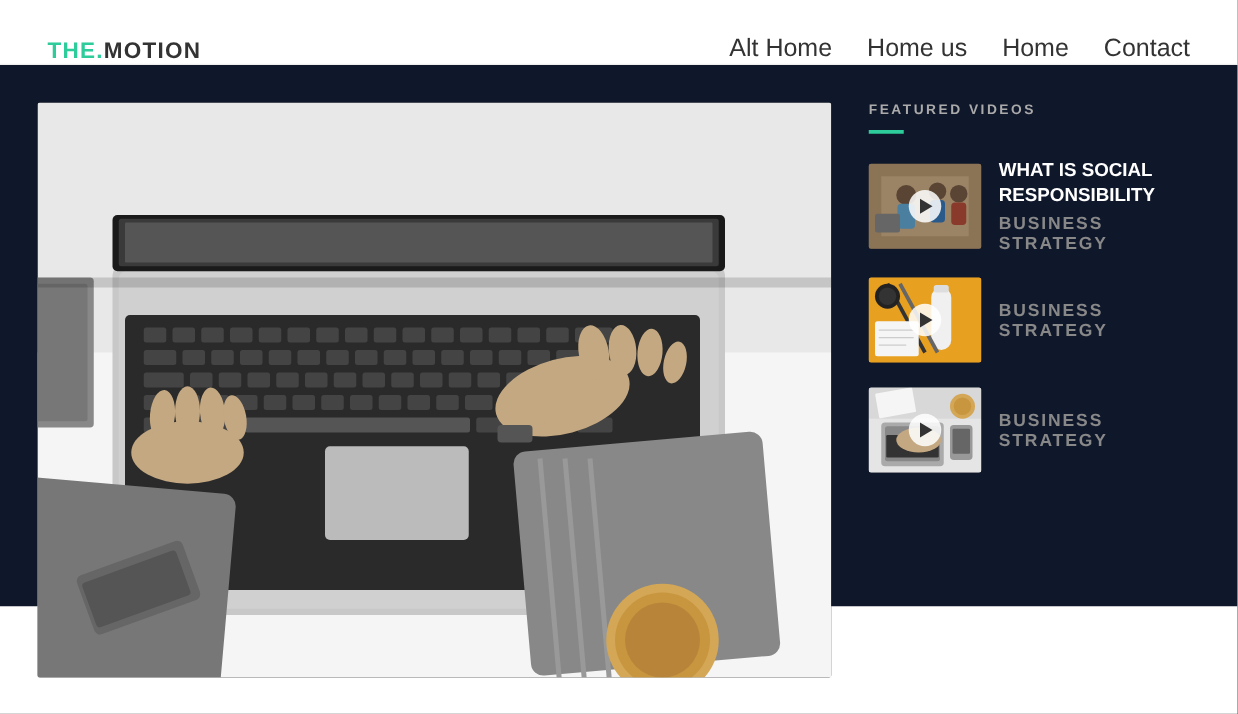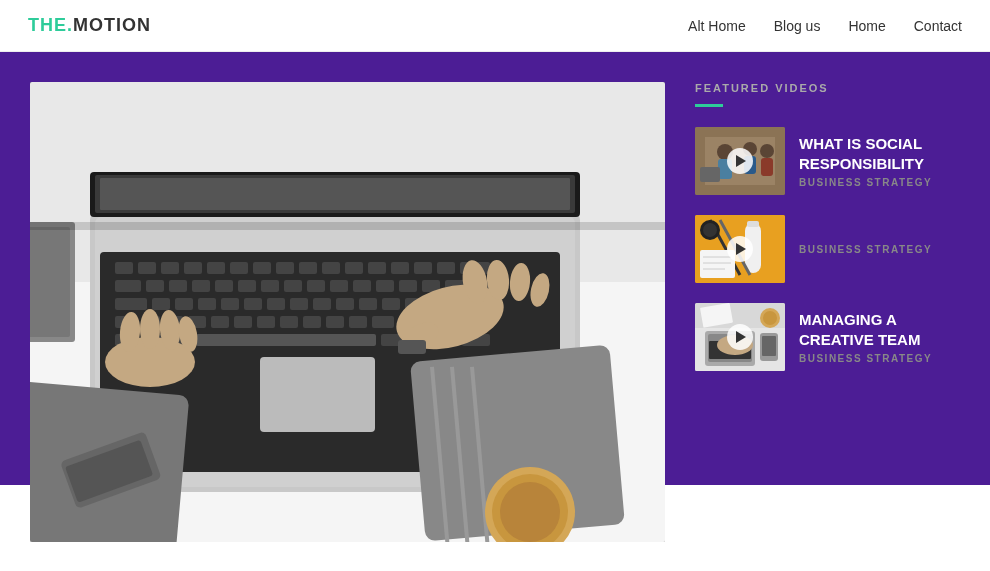--- a/index.html
+++ b/index.html
@@ -13,23 +13,23 @@
       height: 571px;
       font-family: Arial, Helvetica, sans-serif;
       overflow: hidden;
     }
 
     
     .header {
       background: #ffffff;
       height: 52px;
       display: flex;
-      align-items: center;
+      align-items: flex-end;
       justify-content: space-between;
-      padding: 0 28px;
+      padding: 0 38px;
       border-bottom: 1px solid #eee;
     }
 
     .logo {
       font-size: 18px;
       font-weight: bold;
       letter-spacing: 1px;
     }
 
     .logo-the {
@@ -42,26 +42,26 @@
 
     .nav {
       display: flex;
       gap: 28px;
       list-style: none;
     }
 
     .nav li a {
       text-decoration: none;
       color: #333;
-      font-size: 14px;
+      font-size: 20px;
     }
 
     
     .main {
-      background: #4c1d95;
+      background: #0f172a;
       height: 433px;
       display: flex;
       padding: 30px;
       gap: 30px;
       justify-content: flex-end;
     }
 
     
     .hero-image {
       width: 635px;
@@ -156,21 +156,21 @@
       color: #ffffff;
       font-size: 15px;
       font-weight: bold;
       line-height: 1.3;
       text-transform: uppercase;
       margin-bottom: 4px;
     }
 
     .video-category {
       color: #888;
-      font-size: 10px;
+      font-size: 14px;
       font-weight: bold;
       letter-spacing: 1.5px;
       text-transform: uppercase;
     }
 
     
     .thumb1 {
       background: #8B7355;
     }
 
@@ -187,21 +187,21 @@
 </head>
 <body>
 
 <header class="header">
   <div class="logo">
     <span class="logo-the">THE.</span><span class="logo-motion">MOTION</span>
   </div>
   <nav>
     <ul class="nav">
       <li><a href="#">Alt Home</a></li>
-      <li><a href="#">Blog us</a></li>
+      <li><a href="#">Home us</a></li>
       <li><a href="#">Home</a></li>
       <li><a href="#">Contact</a></li>
     </ul>
   </nav>
 </header>
 
 <main class="main">
 
   <div class="hero-image">
     <svg viewBox="0 0 635 460" xmlns="http://www.w3.org/2000/svg">
@@ -413,20 +413,19 @@
           <circle cx="75" cy="15" r="10" fill="#d4a757"></circle>
           <circle cx="75" cy="15" r="7" fill="#c8963e"></circle>
 
           <rect x="5" y="5" width="30" height="20" rx="1" fill="#f5f5f5" transform="rotate(-10 5 5)"></rect>
         </svg>
         <div class="play-btn">
           <div class="play-triangle"></div>
         </div>
       </div>
       <div class="video-info">
-        <div class="video-title">MANAGING A CREATIVE TEAM</div>
         <div class="video-category">BUSINESS STRATEGY</div>
       </div>
     </div>
 
   </aside>
 
 </main>
 
 </body></html>

